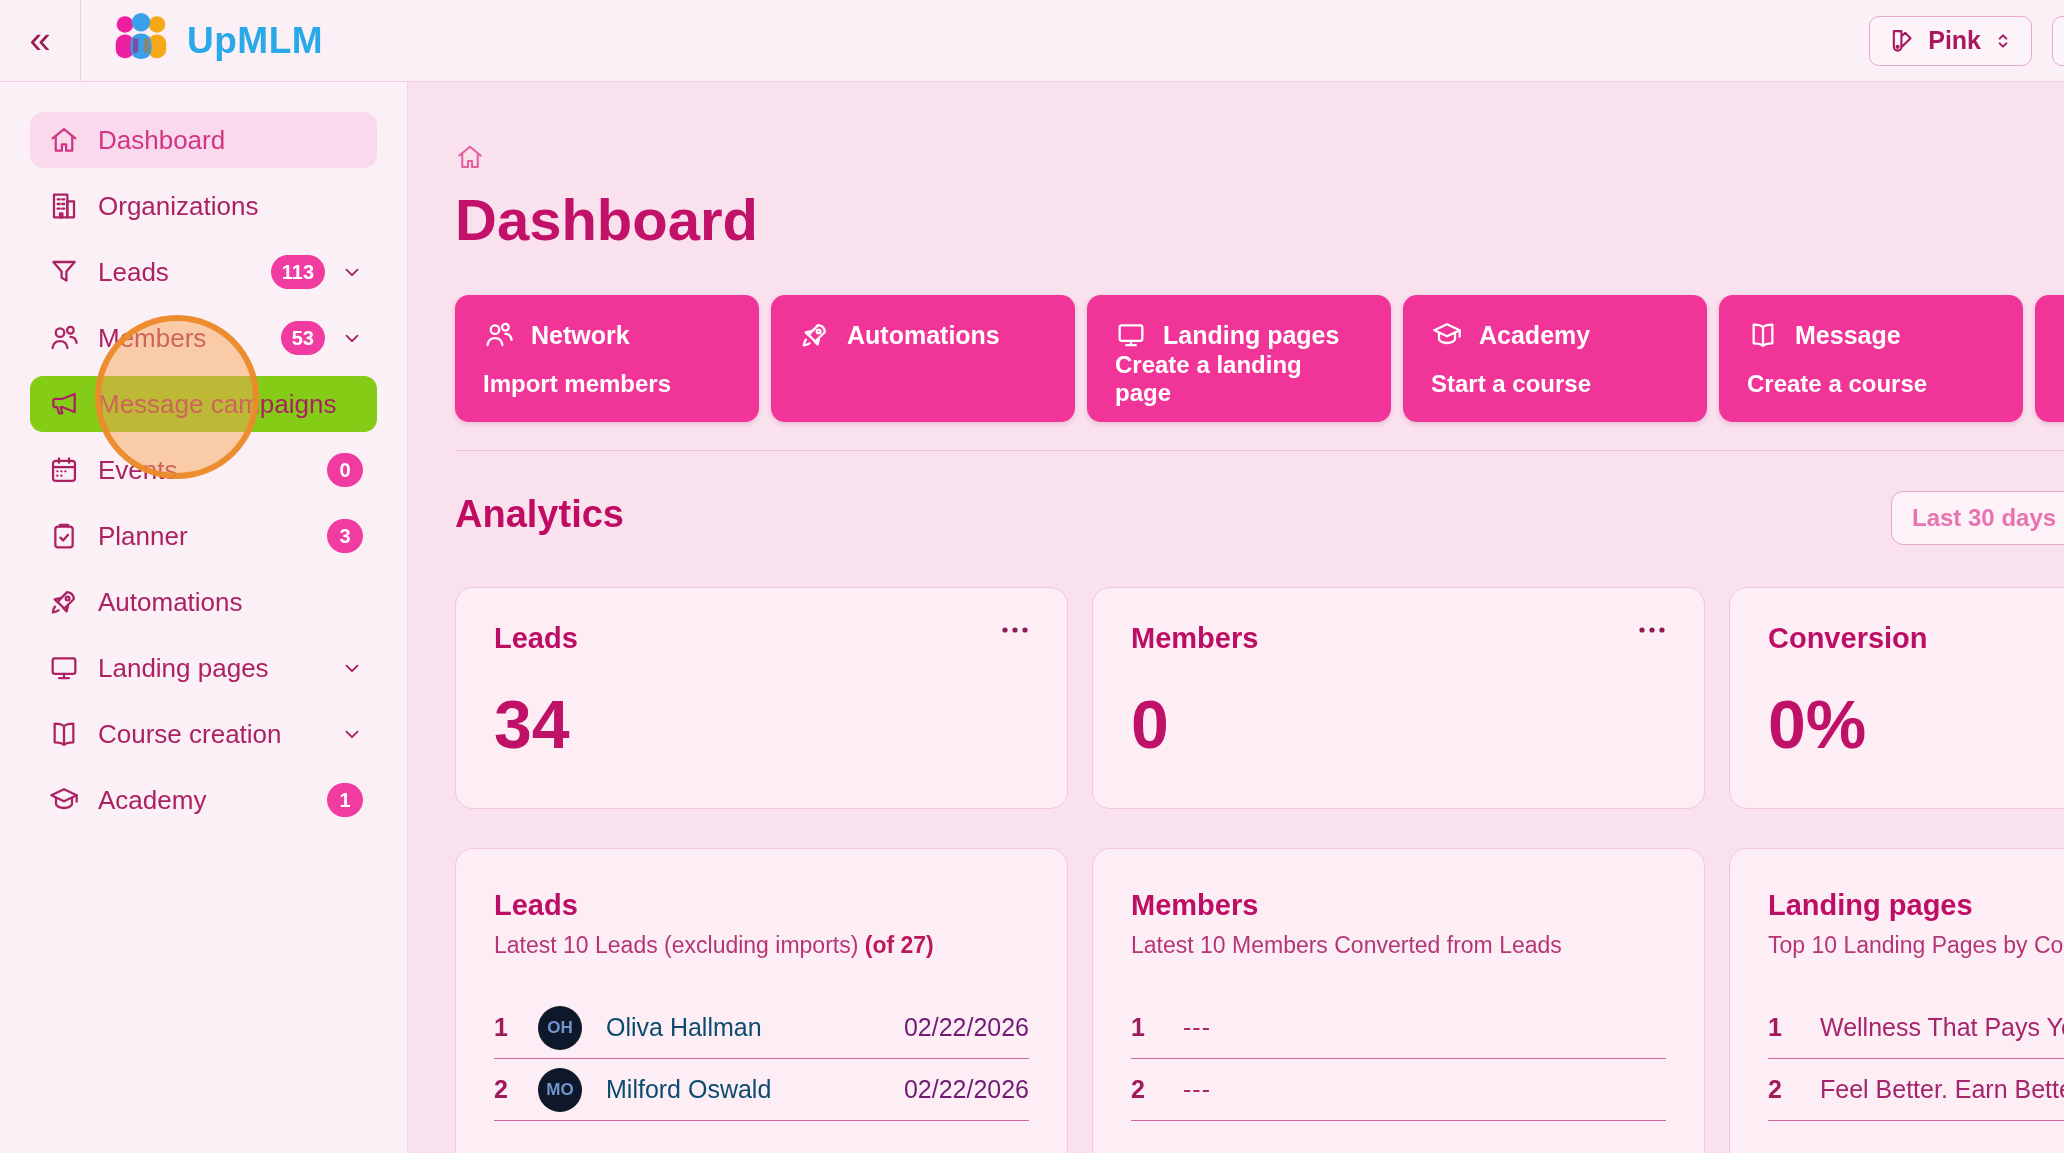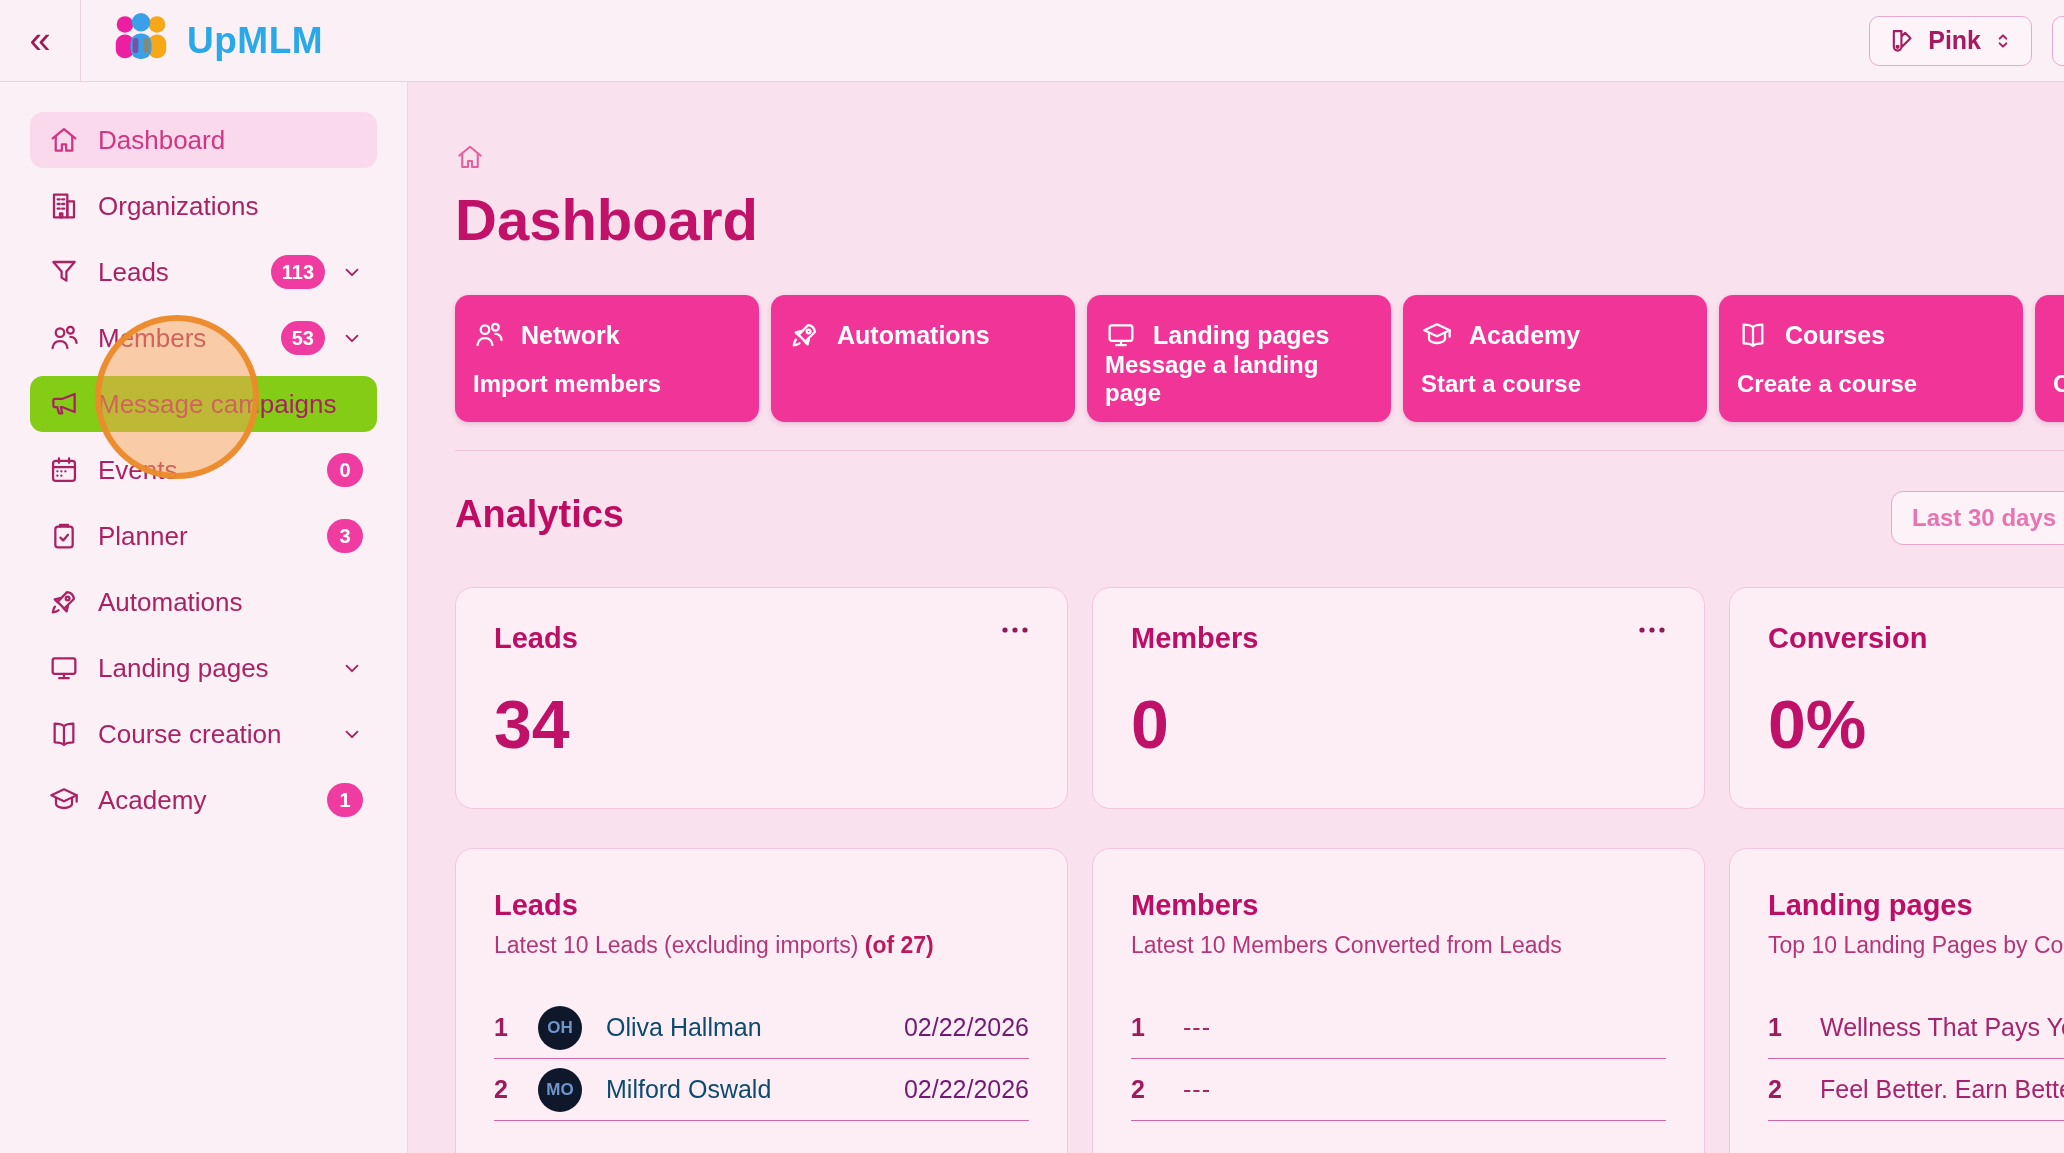--- a/index.html
+++ b/index.html
@@ -65,21 +65,21 @@
     position:absolute; left:408px; top:82px; width:1900px; height:1071px;
     padding:60px 0 0 47px;
   }
   .crumb-home { width:30px; height:30px; color:#e4609f; cursor:pointer; }
   .crumb-home svg { width:30px; height:30px; display:block; }
   .page-title { margin-top:14px; font-size:58px; font-weight:700; color:#c11168; }
   
   .qa-row { display:flex; gap:12px; margin-top:42px; }
   .qa-card {
     flex:0 0 304px; height:127px; background:#f13598; border-radius:14px;
-    color:#fff; padding:24px 18px; display:flex; flex-direction:column;
+    color:#fff; padding:24px 28px; display:flex; flex-direction:column;
     justify-content:space-between; cursor:pointer;
     box-shadow:0 2px 5px rgba(160,20,90,0.18);
   }
   .qa-top { display:flex; align-items:center; gap:16px; }
   .qa-top .icon svg { width:32px; height:32px; display:block; }
   .qa-label { font-size:25px; font-weight:700; }
   .qa-sub { font-size:24px; font-weight:600; }
   .divider { margin-top:28px; width:1700px; border-top:1px solid #ecc3da; }
   
   .analytics-head { position:relative; margin-top:42px; height:56px; }
@@ -346,42 +346,42 @@
       <div class="qa-card">
         <div class="qa-top">
           <span class="icon">
             <svg viewBox="0 0 24 24" fill="none" stroke="currentColor" stroke-width="1.7" stroke-linecap="round" stroke-linejoin="round">
               <rect x="3.5" y="4.8" width="17" height="11.6" rx="1.5"></rect>
               <path d="M12 16.4v3.2M8.4 19.6h7.2"></path>
             </svg>
           </span>
           <span class="qa-label">Landing pages</span>
         </div>
-        <div class="qa-sub">Message a landing page</div>
+        <div class="qa-sub">Create a landing page</div>
       </div>
       <div class="qa-card">
         <div class="qa-top">
           <span class="icon">
             <svg viewBox="0 0 24 24" fill="none" stroke="currentColor" stroke-width="1.7" stroke-linecap="round" stroke-linejoin="round">
               <path d="M12 4 2.5 8.5 12 13l9.5-4.5z"></path>
               <path d="M6 10.8V15c0 1.5 2.7 3 6 3s6-1.5 6-3v-4.2M21.5 8.5v4.8"></path>
             </svg>
           </span>
           <span class="qa-label">Academy</span>
         </div>
         <div class="qa-sub">Start a course</div>
       </div>
       <div class="qa-card">
         <div class="qa-top">
           <span class="icon">
             <svg viewBox="0 0 24 24" fill="none" stroke="currentColor" stroke-width="1.7" stroke-linecap="round" stroke-linejoin="round">
               <path d="M12 6.2C10.5 4.6 8.2 4.2 5 4.2v14c3.2 0 5.5.4 7 2 1.5-1.6 3.8-2 7-2v-14c-3.2 0-5.5.4-7 2zM12 6.2v14"></path>
             </svg>
           </span>
-          <span class="qa-label">Courses</span>
+          <span class="qa-label">Message</span>
         </div>
         <div class="qa-sub">Create a course</div>
       </div>
       <div class="qa-card">
         <div class="qa-top">
           <span class="qa-label"></span>
         </div>
         <div class="qa-sub">Create</div>
       </div>
     </div>

